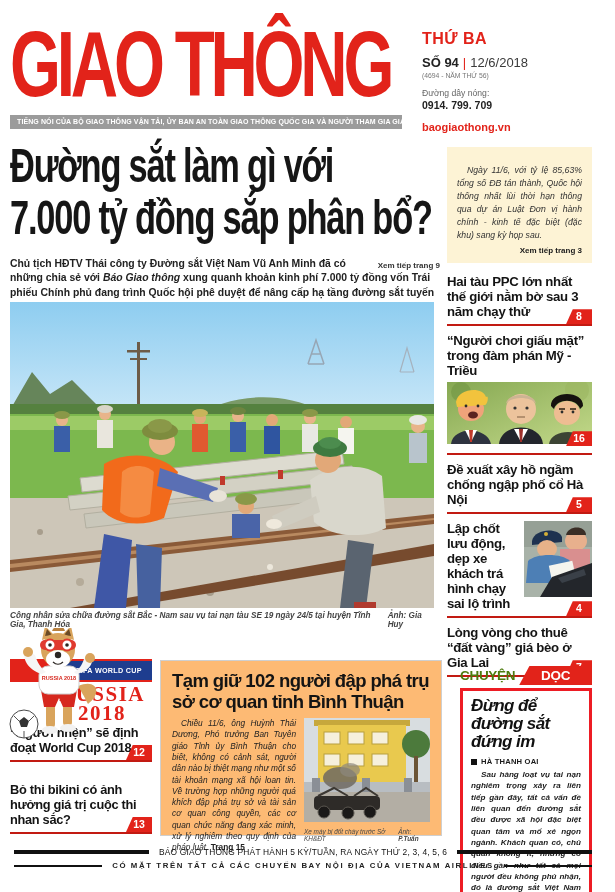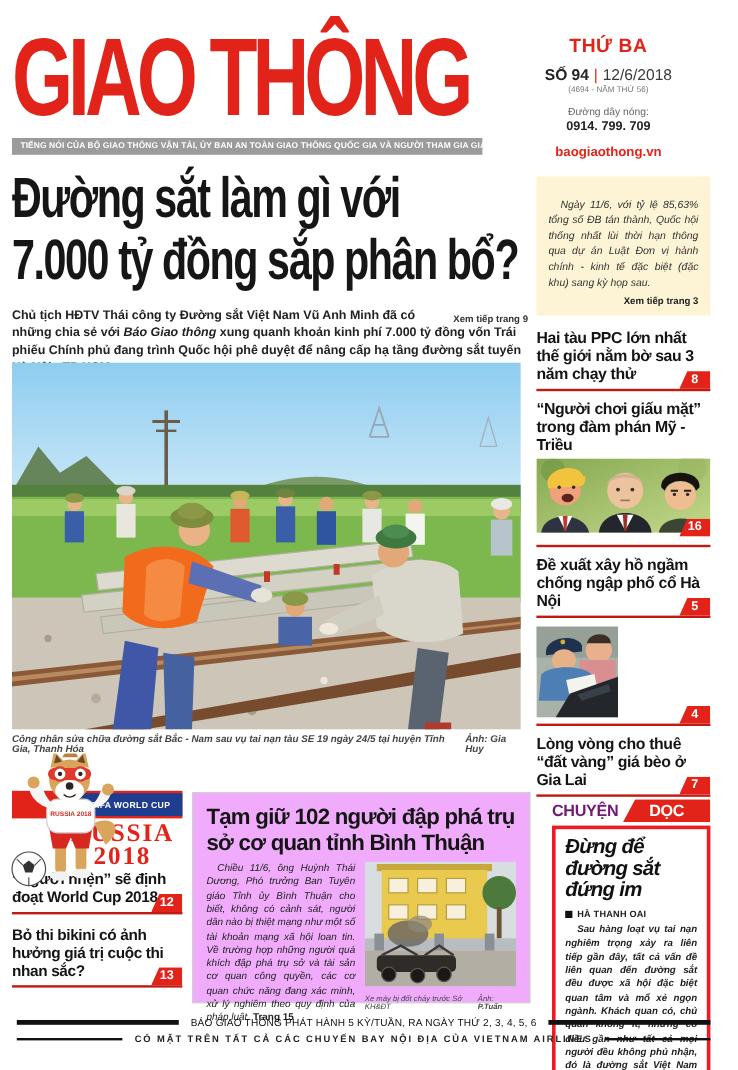--- a/index.html
+++ b/index.html
@@ -7,21 +7,21 @@
         font-family:"Liberation Sans","DejaVu Sans",sans-serif;color:#1a1a1a;}
   .abs{position:absolute;}
 
   
   #logo{left:10px;top:14px;width:440px;height:100px;color:#e2231a;font-weight:900;
         font-size:78px;letter-spacing:-5px;line-height:100px;white-space:nowrap;
         transform:scale(.84,1.18);transform-origin:left center;}
   #tagline{left:10px;top:115px;width:392px;height:14px;background:#9b9b9b;color:#fff;
         font-size:7px;font-weight:700;line-height:14px;white-space:nowrap;padding:0 0 0 7px;
         box-sizing:border-box;letter-spacing:.1px;}
-  #issue-block{right:23px;top:30px;width:170px;text-align:center;}
+  #issue-block{right:23px;top:30px;width:170px;text-align:left;}
   #issue-block .day{color:#e2231a;font-size:16px;font-weight:900;letter-spacing:.5px;}
   #issue-block .issue-line{margin-top:7px;font-size:13px;color:#3a3a3a;}
   #issue-block .issue-line .no{font-weight:900;color:#222;}
   #issue-block .issue-line .sep{color:#e2231a;margin:0 4px;font-weight:400;}
   #issue-block .note{font-size:6.8px;color:#777;margin-top:2px;}
   #issue-block .hl-label{font-size:8.6px;color:#666;margin-top:9px;}
   #issue-block .hl{font-size:10.5px;font-weight:900;color:#222;margin-top:1px;}
   #issue-block .site{font-size:11px;font-weight:900;color:#e2231a;margin-top:10px;}
 
   
@@ -59,41 +59,41 @@
   #wc-col{left:10px;top:628px;width:142px;height:230px;}
   #wc-band{position:absolute;left:0;top:31px;width:142px;height:23px;background:#e2231a;}
   #wc-blue{position:absolute;left:56px;top:33px;width:86px;height:19px;background:#1e3d8f;
         color:#fff;font-size:7.2px;font-weight:900;line-height:19px;text-align:center;
         letter-spacing:.3px;}
   #wc-russia{position:absolute;left:42px;top:57px;width:100px;text-align:center;color:#e2231a;
         font-family:"Liberation Serif","DejaVu Serif",serif;font-weight:700;font-size:21px;
         line-height:.92;letter-spacing:1.5px;}
   #mascot{position:absolute;left:-2px;top:0;width:100px;height:112px;z-index:2;}
   #wc-item1{position:absolute;left:0;top:97px;width:142px;}
-  #wc-item2{position:absolute;left:0;top:143px;width:142px;}
+  #wc-item2{position:absolute;left:0;top:154px;width:142px;}
   #wc-col .t{font-size:12.8px;font-weight:900;line-height:15px;letter-spacing:-.3px;}
 
   
-  #center-box{left:160px;top:660px;width:282px;height:176px;background:#f0abfc;
+  #center-box{left:160px;top:660px;width:282px;height:176px;background:#fdba74;
         border:1px solid #cfcfcf;box-sizing:border-box;padding:9px 11px;}
   #center-box h2{margin:0;font-size:18.5px;font-weight:900;line-height:1.14;letter-spacing:-.6px;
         color:#141414;}
   #center-row{display:flex;gap:8px;margin-top:6px;}
   #center-body{width:128px;font-size:8.3px;font-style:italic;line-height:1.36;color:#222;
         text-align:justify;text-indent:9px;}
   #center-body .trang{font-weight:900;font-style:normal;white-space:nowrap;}
   #center-fig{width:126px;}
   #center-fig .cap{display:flex;justify-content:space-between;font-size:6.4px;font-style:italic;
         color:#444;margin-top:2px;}
   #center-fig .cap b{font-weight:900;}
 
   
   #column{left:460px;top:666px;width:132px;}
   #kicker{display:flex;align-items:stretch;height:19px;}
-  #kicker .kl{font-size:13.5px;font-weight:900;color:#701a75;line-height:19px;letter-spacing:-.3px;}
+  #kicker .kl{font-size:13.5px;font-weight:900;color:#4d7c0f;line-height:19px;letter-spacing:-.3px;}
   #kicker .kr{flex:1;margin-left:4px;background:#e2231a;color:#fff;font-size:13.5px;font-weight:900;
         line-height:19px;text-align:center;clip-path:polygon(14% 0,100% 0,100% 100%,0 100%);
         letter-spacing:-.3px;}
   #col-box{margin-top:3px;border:3px solid #ed1c24;padding:6px 8px 7px;}
   #col-box .title{font-size:17px;font-weight:900;font-style:italic;line-height:1.06;
         letter-spacing:-.6px;color:#111;}
   #col-author{display:flex;align-items:center;gap:4px;margin:6px 0 3px;}
   #col-author .sq{width:6px;height:6px;background:#111;}
   #col-author .an{font-size:7.6px;font-weight:900;letter-spacing:.2px;}
   #col-body{font-size:8.1px;font-style:italic;font-weight:600;line-height:1.4;text-align:justify;
@@ -284,20 +284,21 @@
 
     <div class="news-item">
       <div class="t">Đề xuất xây hồ ngầm chống ngập phố cổ Hà Nội</div>
       <div class="rule">
           <span class="badge">5</span>
         </div>
     </div>
 
     <div class="news-item">
       <div class="flex-item">
+        <div class="t">Lập chốt lưu động, dẹp xe khách trá hình chạy sai lộ trình</div>
         <svg width="68" height="76" viewBox="0 0 68 76" preserveAspectRatio="none">
           <rect width="68" height="76" fill="#a8b2a8"></rect>
           <rect width="68" height="26" fill="#96a096"></rect>
           <ellipse cx="52" cy="20" rx="11" ry="10" fill="#e8b08d"></ellipse>
           <path d="M42,14 C44,4 62,4 62,14 Z" fill="#3a2e26"></path>
           <rect x="36" y="28" width="30" height="22" fill="#d98f8f"></rect>
           <path d="M8,20 C10,8 34,6 38,16 L38,21 L8,24 Z" fill="#1e3250"></path>
           <circle cx="22" cy="13" r="2" fill="#d4af37"></circle>
           <ellipse cx="23" cy="28" rx="10" ry="9" fill="#e7b289"></ellipse>
           <path d="M4,40 C12,32 38,32 46,40 L48,62 L2,62 Z" fill="#4d7fb5"></path>

